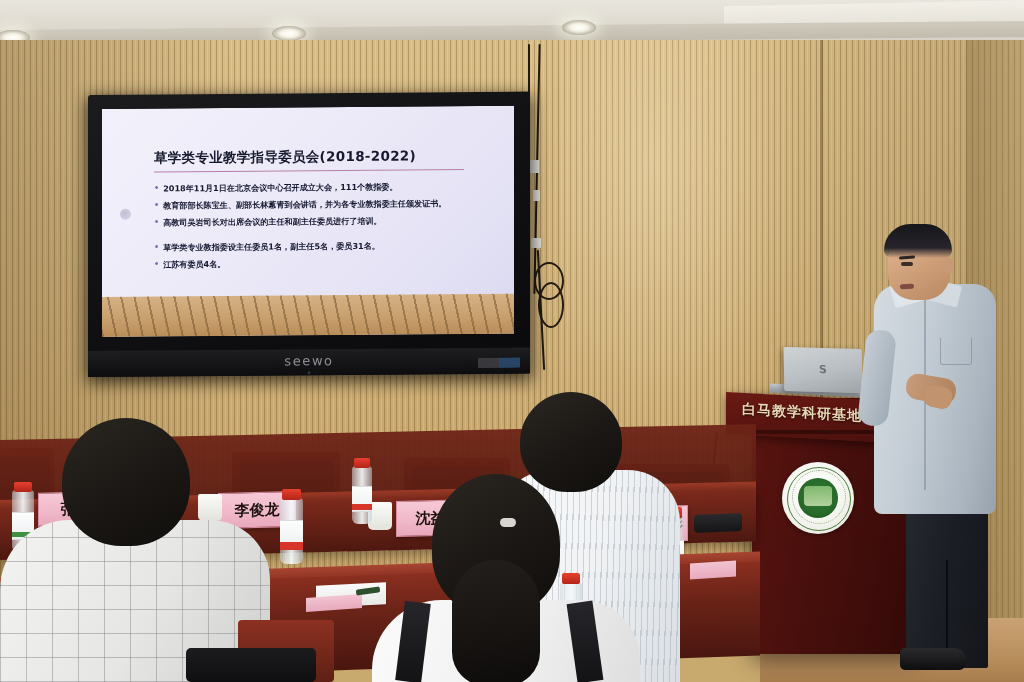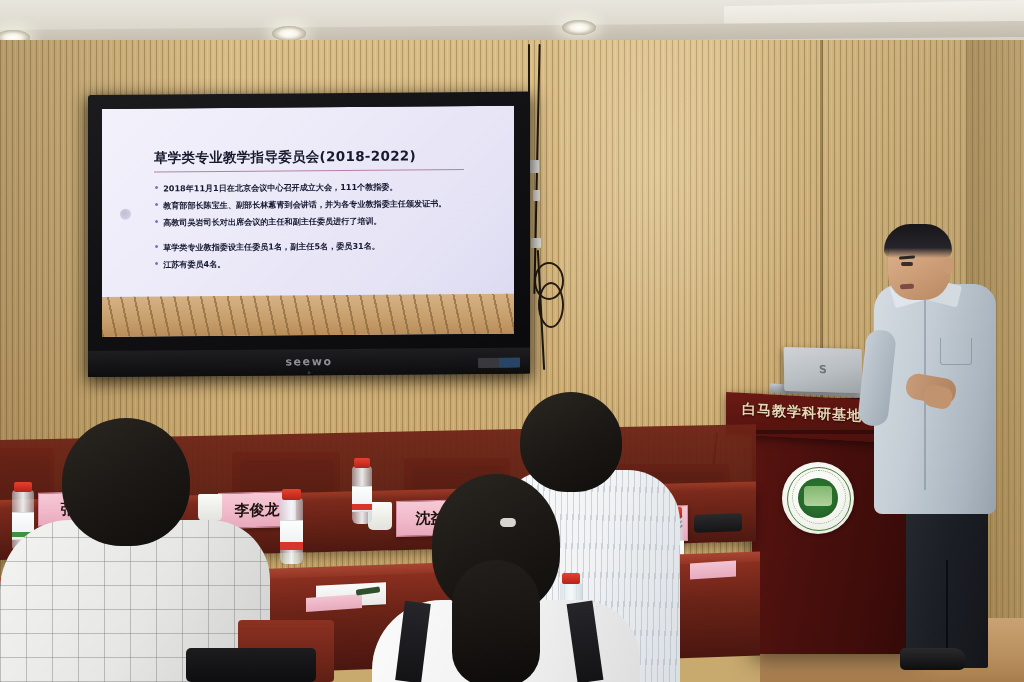--- a/index.html
+++ b/index.html
@@ -98,22 +98,22 @@
   .tv-inner{
     position:absolute;left:14px;top:14px;width:412px;height:228px;
     background:#07070a;overflow:hidden;
   }
   .tv-chin{
     position:absolute;left:0;bottom:0;width:442px;height:26px;
     background:linear-gradient(180deg,#1e1e20,#0d0d0f);
   }
   .tv-brand{
     position:absolute;left:50%;bottom:7px;transform:translateX(-50%);
-    color:#8d8d93;font-size:11px;letter-spacing:1.6px;
-    font-family:"DejaVu Sans",sans-serif;font-weight:bold;
+    color:#8d8d93;font-size:13px;letter-spacing:1.6px;
+    font-family:"DejaVu Sans",sans-serif;font-weight:normal;
   }
   .tv-led{
     position:absolute;left:50%;bottom:1px;width:3px;height:3px;border-radius:50%;
     background:#2a3a4d;transform:translateX(-50%);
   }
   .tv-badge{
     position:absolute;right:10px;bottom:6px;width:42px;height:10px;
     background:linear-gradient(90deg,#3e3e44 0%,#3e3e44 50%,#2b4d74 50%,#2b4d74 100%);
     border-radius:1px;opacity:0.85;
   }

